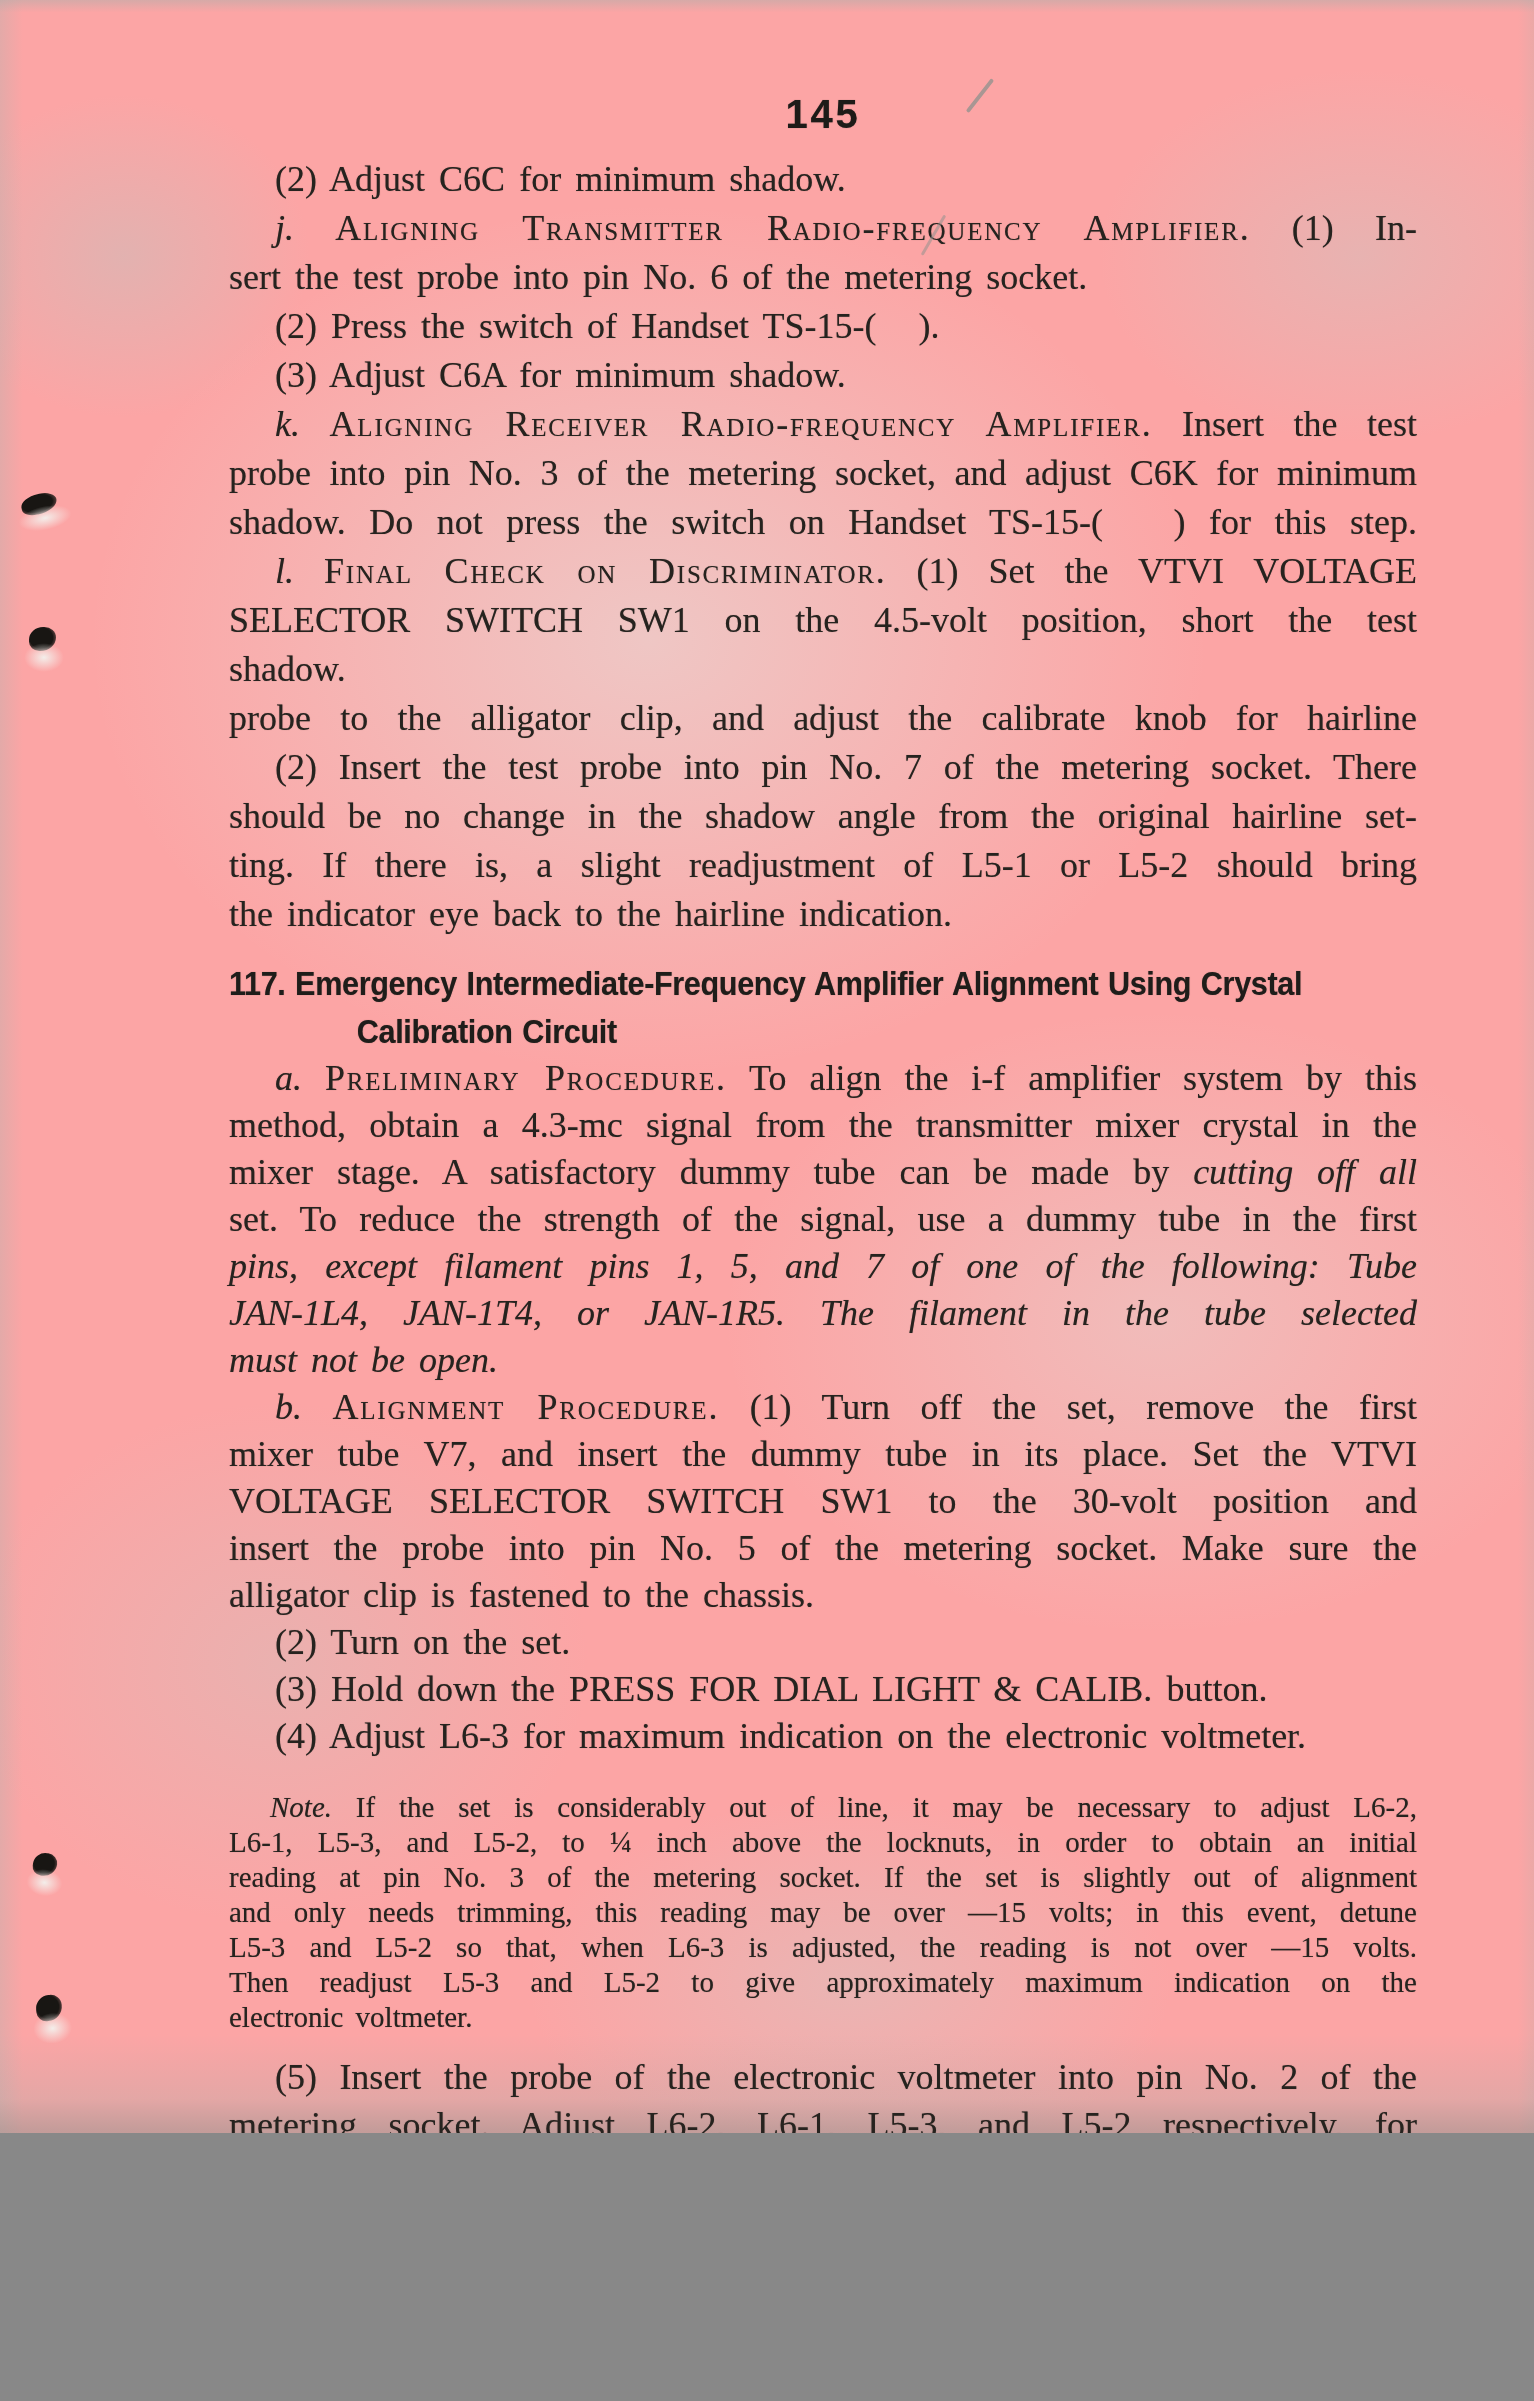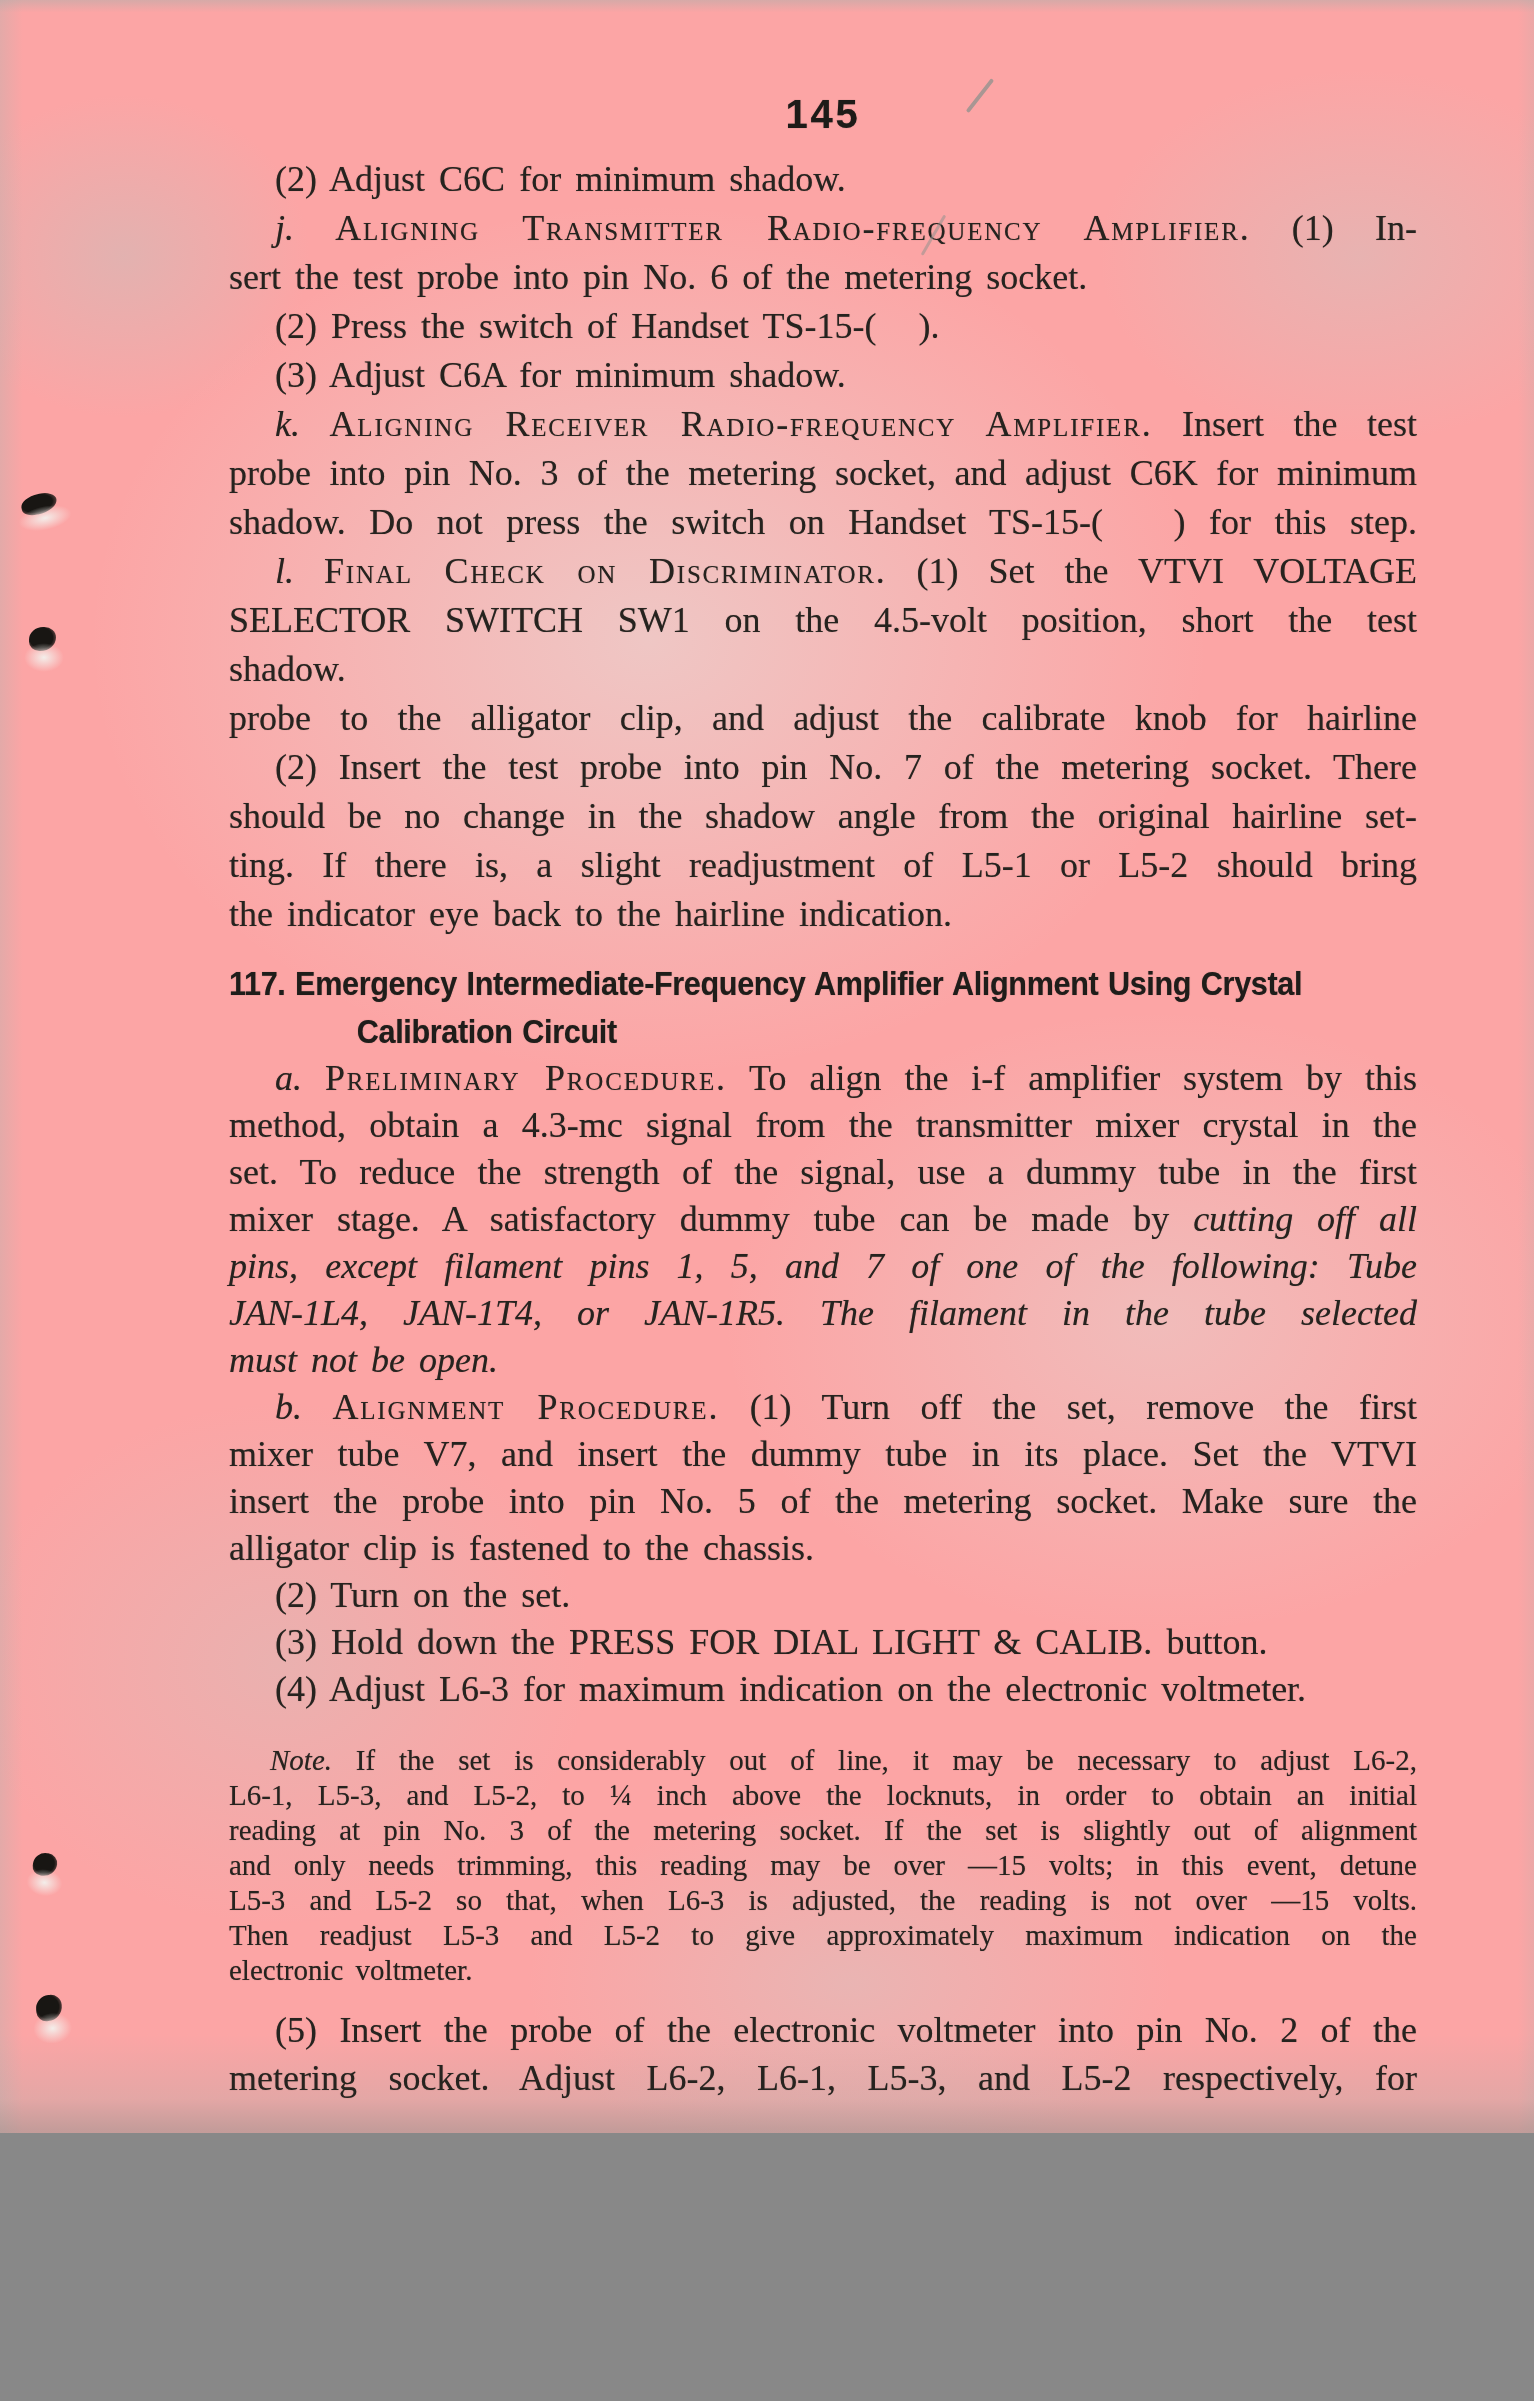--- a/index.html
+++ b/index.html
@@ -113,29 +113,30 @@
         <div class="line justify"><span class="seg seg-normal">ting. If there is, a slight readjustment of L5-1 or L5-2 should bring</span></div>
         <div class="line"><span class="seg seg-normal">the indicator eye back to the hairline indication.</span></div>
       </div>
       <div class="block block-heading">
         <div class="line"><span class="seg seg-normal">117. Emergency Intermediate-Frequency Amplifier Alignment Using Crystal</span></div>
         <div class="line hang"><span class="seg seg-normal">Calibration Circuit</span></div>
       </div>
       <div class="block block-para-a">
         <div class="line indent justify"><span class="seg seg-italic">a. </span><span class="seg seg-smallcaps">Preliminary Procedure.</span><span class="seg seg-normal"> To align the i-f amplifier system by this</span></div>
         <div class="line justify"><span class="seg seg-normal">method, obtain a 4.3-mc signal from the transmitter mixer crystal in the</span></div>
+        <div class="line justify"><span class="seg seg-normal">mixer stage. A satisfactory dummy tube can be made by </span><span class="seg seg-italic">cutting off all</span></div>
         <div class="line justify"><span class="seg seg-normal">set. To reduce the strength of the signal, use a dummy tube in the first</span></div>
-        <div class="line justify"><span class="seg seg-normal">mixer stage. A satisfactory dummy tube can be made by </span><span class="seg seg-italic">cutting off all</span></div>
         <div class="line justify"><span class="seg seg-italic">pins, except filament pins 1, 5, and 7 of one of the following: Tube</span></div>
         <div class="line justify"><span class="seg seg-italic">JAN-1L4, JAN-1T4, or JAN-1R5. The filament in the tube selected</span></div>
         <div class="line"><span class="seg seg-italic">must not be open.</span></div>
       </div>
       <div class="block block-para-b">
         <div class="line indent justify"><span class="seg seg-italic">b. </span><span class="seg seg-smallcaps">Alignment Procedure.</span><span class="seg seg-normal"> (1) Turn off the set, remove the first</span></div>
         <div class="line justify"><span class="seg seg-normal">mixer tube V7, and insert the dummy tube in its place. Set the VTVI</span></div>
+        <div class="line justify"><span class="seg seg-normal">VOLTAGE SELECTOR SWITCH SW1 to the 30-volt position and</span></div>
         <div class="line justify"><span class="seg seg-normal">insert the probe into pin No. 5 of the metering socket. Make sure the</span></div>
         <div class="line"><span class="seg seg-normal">alligator clip is fastened to the chassis.</span></div>
       </div>
       <div class="block block-steps">
         <div class="line indent"><span class="seg seg-normal">(2) Turn on the set.</span></div>
         <div class="line indent"><span class="seg seg-normal">(3) Hold down the PRESS FOR DIAL LIGHT &amp; CALIB. button.</span></div>
         <div class="line indent"><span class="seg seg-normal">(4) Adjust L6-3 for maximum indication on the electronic voltmeter.</span></div>
       </div>
       <div class="block block-note">
         <div class="line indent justify"><span class="seg seg-italic">Note.</span><span class="seg seg-normal"> If the set is considerably out of line, it may be necessary to adjust L6-2,</span></div>

